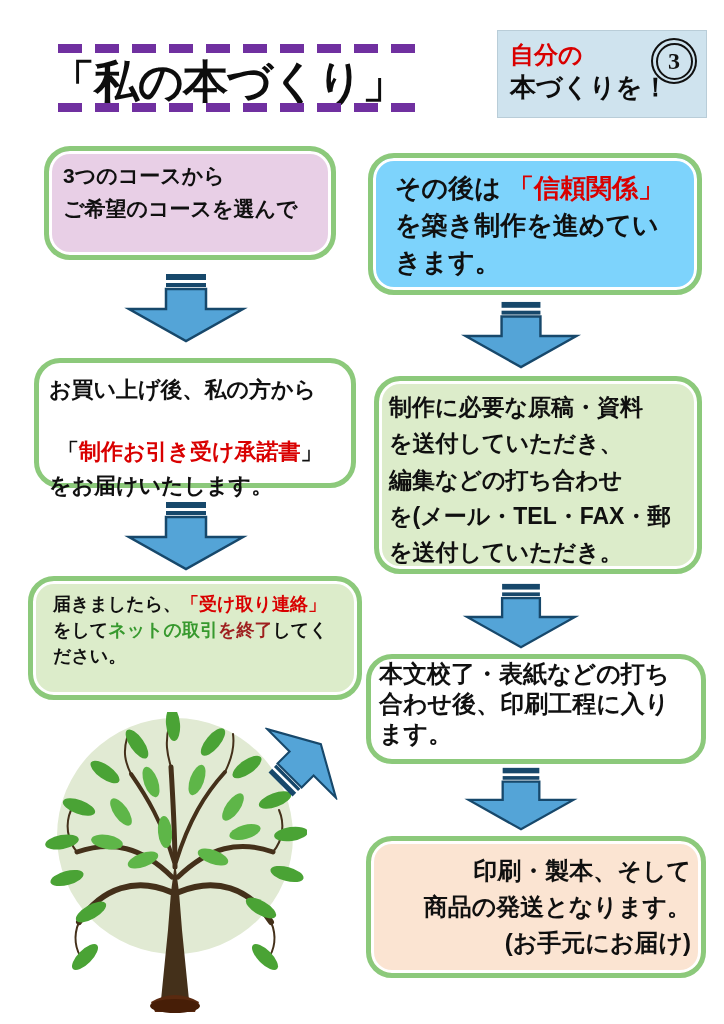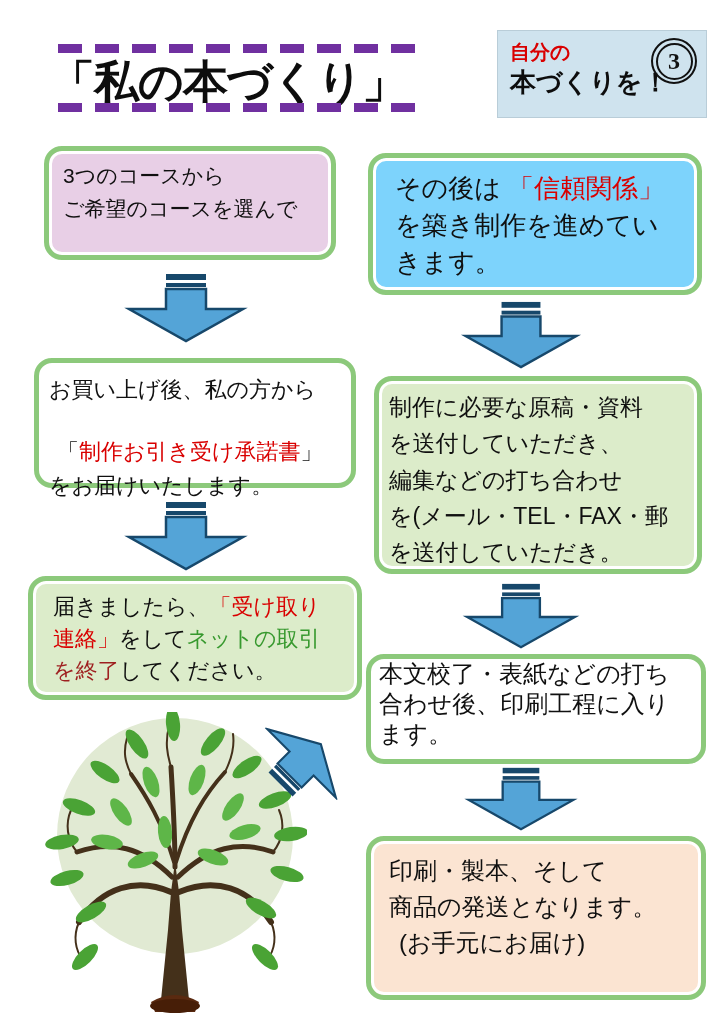--- a/index.html
+++ b/index.html
@@ -20,46 +20,46 @@
   .page{position:relative;width:724px;height:1024px;background:#ffffff;overflow:hidden;margin:0 auto;}
 
   .dash-bar{position:absolute;height:9px;
     background:repeating-linear-gradient(90deg,var(--purple) 0 24px,transparent 24px 37px);}
   .main-title{position:absolute;left:50px;top:52px;width:390px;
     font-family:"Liberation Serif","DejaVu Serif",serif;
     font-weight:bold;font-size:45px;color:#0d0d0d;letter-spacing:-1px;white-space:nowrap;}
 
   .badge{position:absolute;left:497px;top:30px;width:210px;height:88px;
     background:var(--lblue);border:1px solid #b9cdd8;padding:8px 10px 6px 12px;}
-  .badge .l1{color:var(--red);font-weight:bold;font-size:20px;line-height:1.35;}
+  .badge .l1{color:var(--red);font-weight:bold;font-size:24px;line-height:1.35;}
   .badge .l2{color:#0d0d0d;font-weight:bold;font-size:26px;line-height:1.3;}
   .badge-circle{position:absolute;top:7px;right:9px;width:46px;height:46px;border:2.5px solid #111;
     border-radius:50%;display:flex;align-items:center;justify-content:center;}
   .badge-circle .inner{width:37px;height:37px;border:2px solid #111;border-radius:50%;
     display:flex;align-items:center;justify-content:center;font-size:24px;font-weight:bold;color:#111;
     font-family:"Liberation Serif","DejaVu Serif",serif;}
 
-  .flowbox{position:absolute;border:5px solid var(--border-green);border-radius:18px;
-    box-shadow:inset 0 0 0 3px #ffffff;color:#101010;font-weight:normal;}
+  .flowbox{position:absolute;border:5px solid var(--border-green);border-radius:26px;
+    box-shadow:inset 0 0 0 3px #ffffff;color:#101010;font-weight:bold;}
 
   .box-l1{left:44px;top:146px;width:292px;height:114px;background:var(--pink);
     padding:8px 14px;font-size:21px;line-height:1.58;}
   .box-l2{left:34px;top:358px;width:322px;height:130px;background:#ffffff;
     padding:10px 10px;font-size:22px;line-height:1.55;}
   .box-l2 .indent{padding-left:8px;margin-top:28px;}
   .box-l3{left:28px;top:576px;width:334px;height:124px;background:var(--lgreen);
-    padding:10px 20px;font-size:22px;line-height:1.45;}
+    padding:10px 20px;font-size:18px;line-height:1.45;}
   .box-r1{left:368px;top:153px;width:334px;height:142px;background:#7dd3fc;
     padding:12px 22px;font-size:26px;line-height:1.42;}
   .box-r2{left:374px;top:376px;width:328px;height:198px;background:var(--lgreen);
     padding:8px 10px;font-size:23px;line-height:1.58;}
   .box-r3{left:366px;top:654px;width:340px;height:110px;background:#ffffff;
     padding:0 8px;font-size:24px;line-height:1.25;}
-  .box-r4{left:366px;top:836px;width:340px;height:164px;background:var(--peach);
-    padding:12px 10px 10px 18px;font-size:24px;line-height:1.5;}
+  .box-r4{left:366px;top:836px;width:340px;height:142px;background:var(--peach);
+    padding:12px 10px 10px 18px;font-size:24px;line-height:1.5;text-align:right;}
   .box-r4 .indent2{padding-left:10px;}
 
   .red{color:var(--red);}
   .darkred{color:var(--darkred);}
   .netgreen{color:var(--netgreen);}
 
   .arrow{position:absolute;}
   .arrow svg{display:block;width:100%;height:100%;}
   .arrow-l1{left:122px;top:272px;width:128px;height:72px;}
   .arrow-l2{left:122px;top:500px;width:128px;height:72px;}

